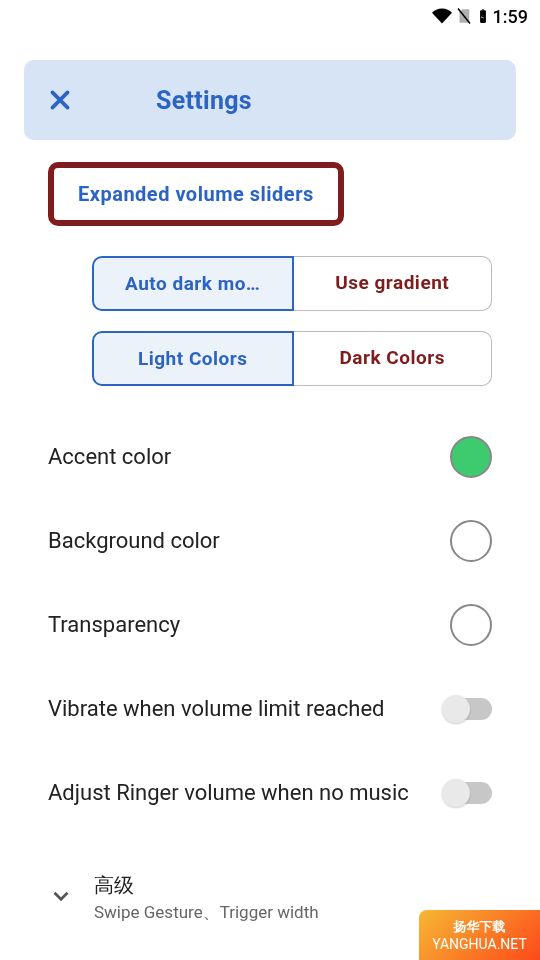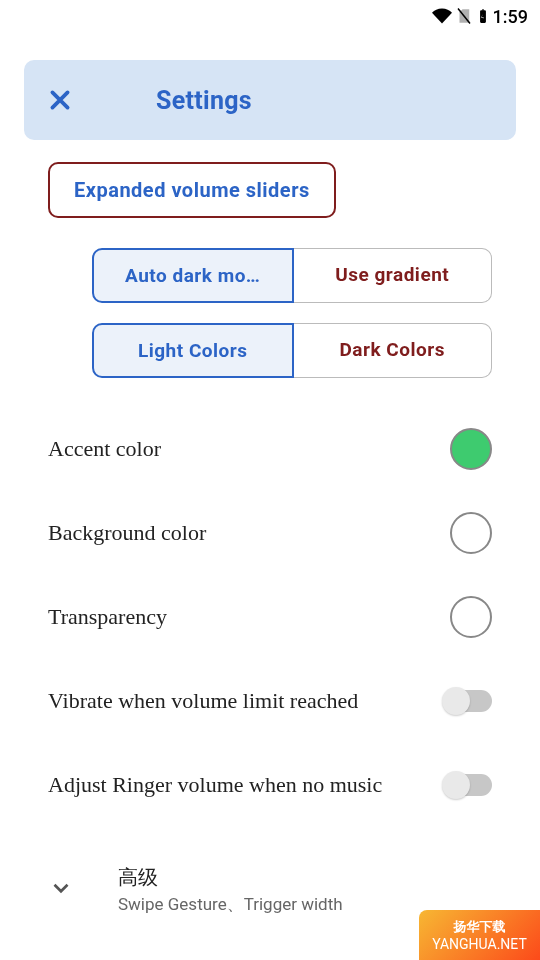--- a/index.html
+++ b/index.html
@@ -41,21 +41,21 @@
   flex: 1;
   text-align: left;
   padding-left: 60px;
   font-size: 25px;
   font-weight: 700;
   color: #2c64c6;
   letter-spacing: 0.3px;
 }
 .content { padding: 0 48px; }
 .pill-btn {
-  border: 2px solid #7f1d1d;
+  border: 6px solid #7f1d1d;
   border-radius: 10px;
   color: #2c64c6;
   font-size: 20px;
   font-weight: 700;
   padding: 14px 24px;
   letter-spacing: 0.5px;
   background: #fff;
   display: inline-block;
 }
 .seg-row {
@@ -91,21 +91,20 @@
   justify-content: space-between;
   min-height: 78px;
   margin-top: 6px;
 }
 .row.first { margin-top: 32px; }
 .row-label {
   font-size: 22px;
   color: #222;
   line-height: 1.35;
   padding-right: 16px;
-  font-family: Liberation Serif, serif;
 }
 .color-swatch {
   width: 42px;
   height: 42px;
   border-radius: 50%;
   border: 2px solid #888;
 }
 .sw-green { background: #3ecb6f; }
 .sw-white { background: #fff; }
 .toggle {
@@ -123,21 +122,21 @@
   background: #e9e9e9;
   border-radius: 50%;
   top: -3px;
   left: -2px;
   box-shadow: 0 1px 2px rgba(0,0,0,0.2);
 }
 .advanced {
   margin-top: 40px;
   display: flex;
   align-items: center;
-  gap: 44px;
+  gap: 20px;
 }
 .adv-chevron svg { width: 26px; height: 26px; }
 .adv-text .t { font-size: 20px; color: #222; }
 .adv-text .s { font-size: 17px; color: #666; margin-top: 2px; }
 .watermark {
   position: absolute;
   right: 0;
   bottom: 0;
   width: 121px;
   height: 50px;

